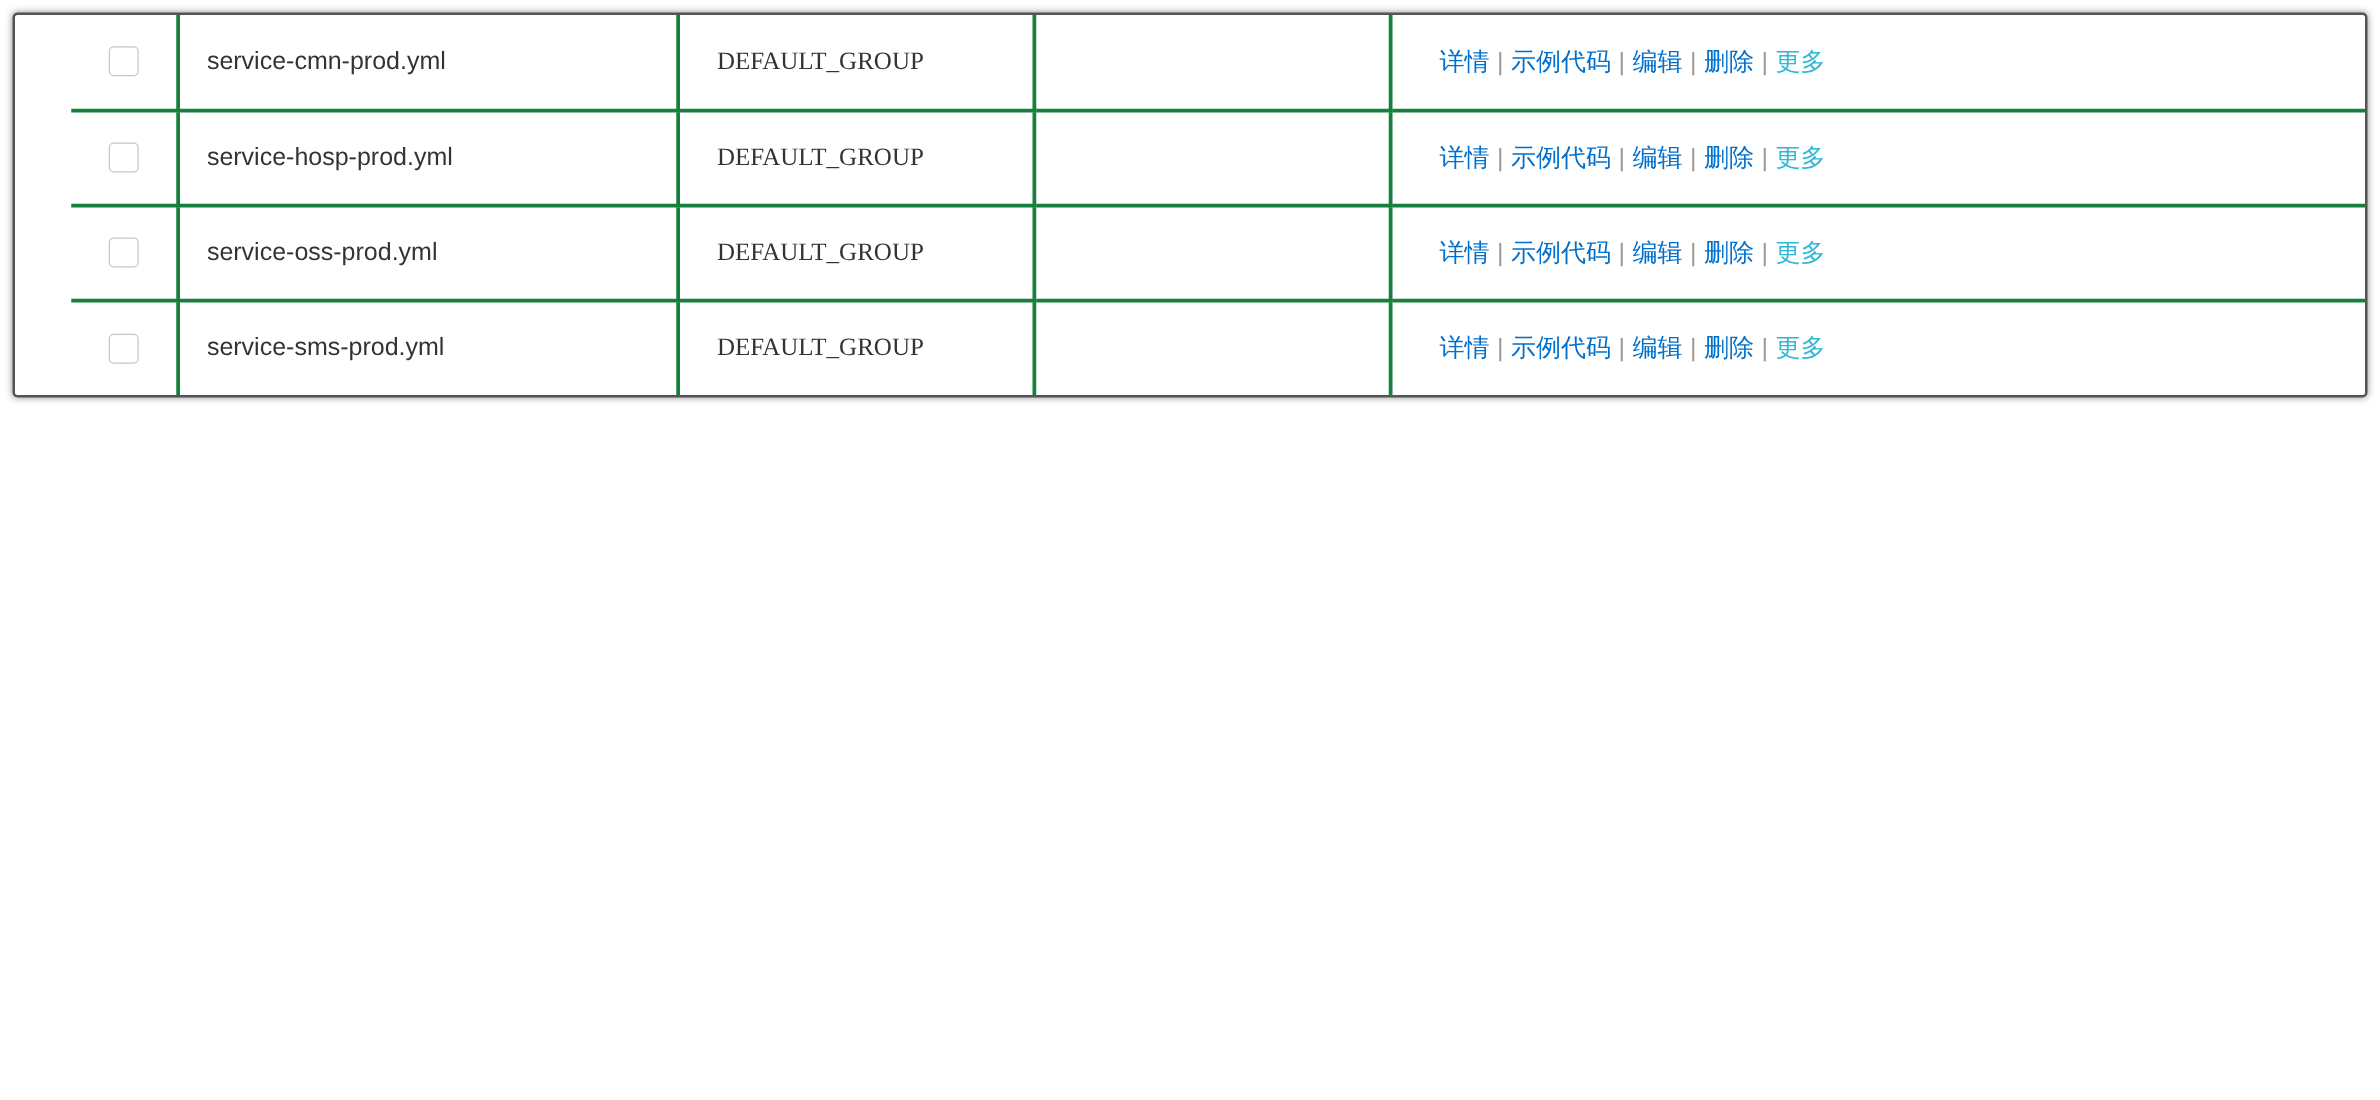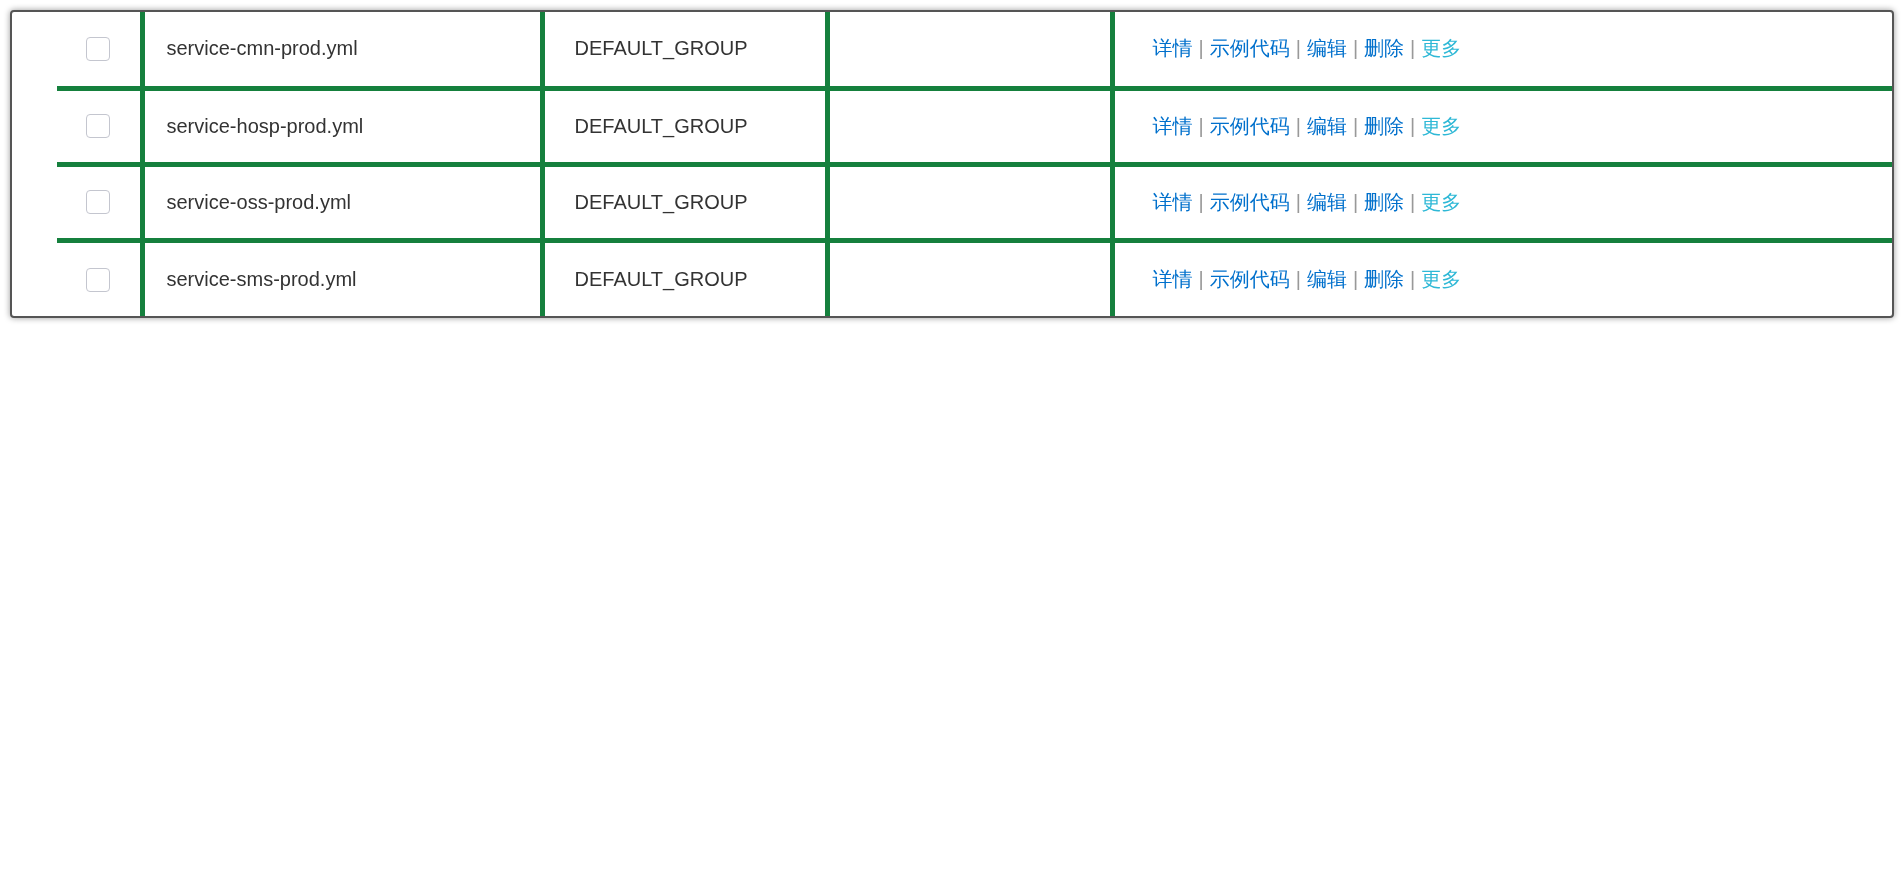--- a/index.html
+++ b/index.html
@@ -19,21 +19,21 @@
       overflow: hidden;
       background: #fff;
     }
     table {
       width: 100%;
       border-collapse: collapse;
       table-layout: fixed;
       margin-left: 45px;
     }
     td {
-      border: 5px solid #15803d;
+      border: 3px solid #15803d;
       padding: 0;
       height: 76px;
       vertical-align: middle;
       font-size: 20px;
       color: #333;
     }
     tr:first-child td {
       border-top: none;
     }
     tr:last-child td {
@@ -49,20 +49,21 @@
       width: 85px;
       text-align: center;
     }
     .col-dataid {
       width: 400px;
       padding-left: 22px;
     }
     .col-group {
       width: 285px;
       padding-left: 30px;
+      font-family: Liberation Serif, serif;
     }
     .col-blank {
       width: 285px;
     }
     .col-actions {
       padding-left: 38px;
       white-space: nowrap;
     }
     .checkbox {
       display: inline-block;

